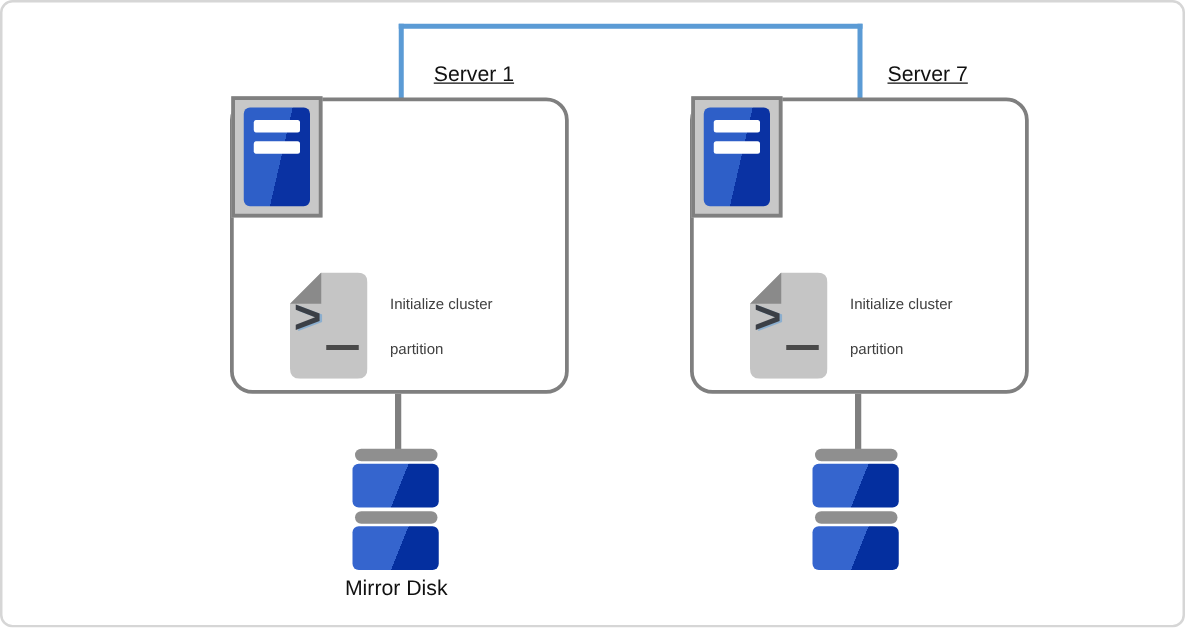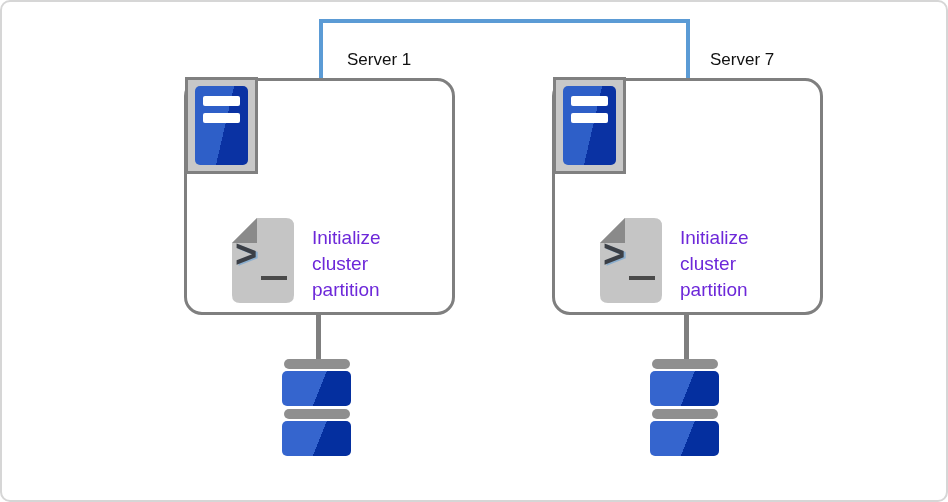--- a/index.html
+++ b/index.html
@@ -27,20 +27,21 @@
     width: 271px;
     height: 237px;
     background: #ffffff;
     border: 3px solid #7f7f7f;
     border-radius: 18px;
   }
   .server-label {
     font-size: 17px;
     color: #111111;
     white-space: nowrap;
+    text-decoration: underline;
   }
 
   
   .server-icon {
     width: 73px;
     height: 97px;
     background: #c8c8c8;
     border: 3px solid #808080;
   }
   .tower {
@@ -71,23 +72,23 @@
   }
   .prompt-underscore {
     position: absolute;
     left: 29px; top: 58px;
     width: 26px; height: 4px;
     background: #4a4a4a;
   }
 
   .action-text {
     width: 92px;
-    font-size: 19px;
-    line-height: 26px;
-    color: #6d28d9;
+    font-size: 12px;
+    line-height: 36px;
+    color: #404040;
   }
 
   
   .stem { background: #7f7f7f; }
 
   
   .disk-cap {
     width: 66px; height: 10px;
     border-radius: 5px;
     background: #8f8f8f;
@@ -135,20 +136,21 @@
 
   <div class="abs action-text" style="left:310px; top:223px;">Initialize cluster partition</div>
 
   <div class="abs stem" style="left:314px; top:313px; width:5px; height:45px;"></div>
 
   <div class="abs disk-cap" style="left:282px; top:357px;"></div>
   <div class="abs disk-body" style="left:280px; top:369px;"></div>
   <div class="abs disk-cap" style="left:282px; top:407px;"></div>
   <div class="abs disk-body" style="left:280px; top:419px;"></div>
 
+  <div class="abs disk-label" style="left:245px; top:459px;">Mirror Disk</div>
 
   <div class="abs server-label" style="left:708px; top:48px;">Server 7</div>
 
   <div class="abs server-box" style="left:550px; top:76px;"></div>
 
   <div class="abs server-icon" style="left:551px; top:75px;">
     <div class="tower">
       <div class="tower-slot" style="top:10px;"></div>
       <div class="tower-slot" style="top:27px;"></div>
     </div>

